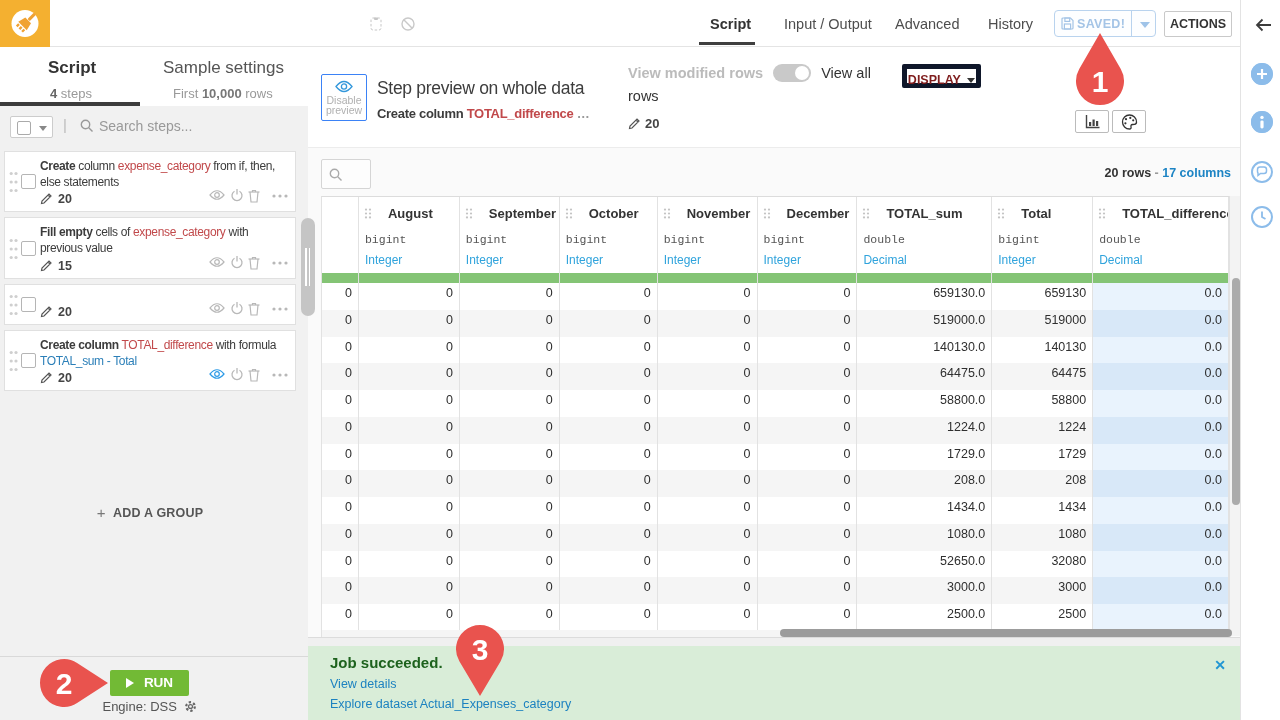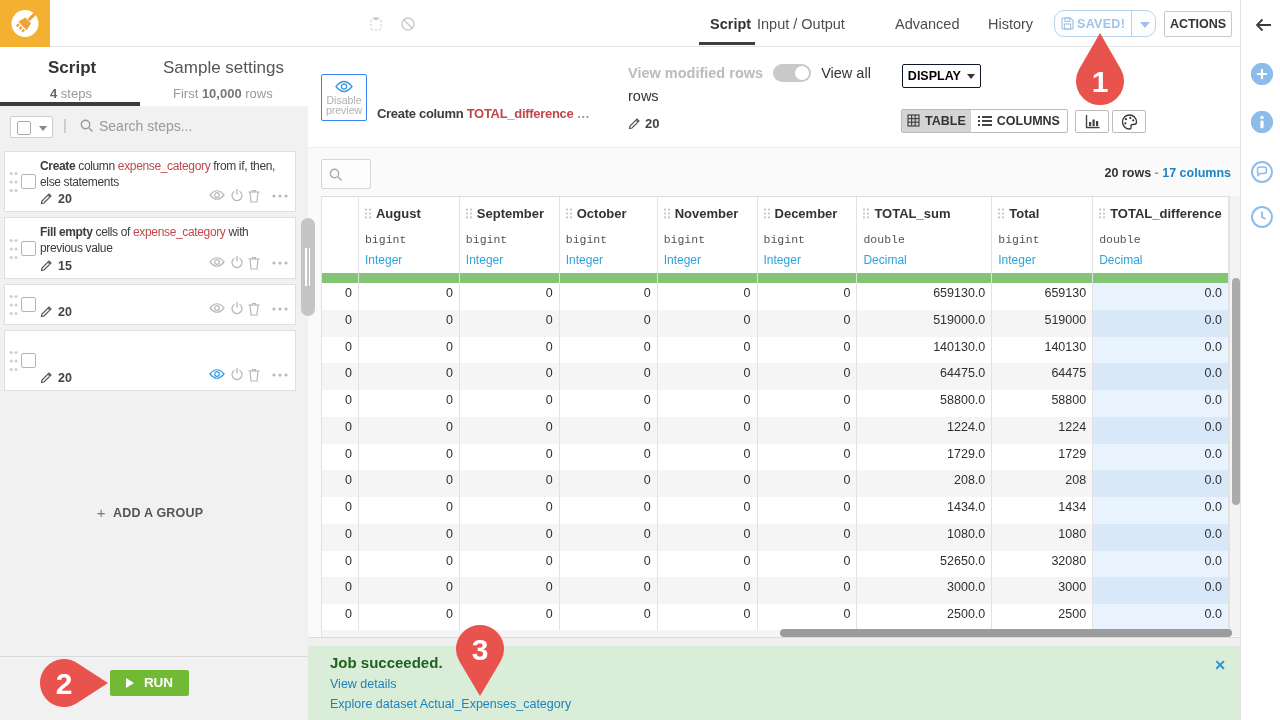--- a/index.html
+++ b/index.html
@@ -3,21 +3,21 @@
 * { margin:0; padding:0; box-sizing:border-box; }
 body { width:1280px; height:720px; font-family:"Liberation Sans",sans-serif; position:relative; overflow:hidden; background:#fff; }
 
 
 #tophdr { position:absolute; left:0; top:0; width:1240px; height:47px; background:#fff; border-bottom:1px solid #e4e4e4; }
 #logo { position:absolute; left:0; top:0; width:50px; height:47px; background:#f4b030; }
 #title { position:absolute; left:63px; top:13px; font-size:18px; color:#3a3a3a; }
 .t-ic { position:absolute; top:17px; }
 #tabs span { position:absolute; top:16px; font-size:14.5px; color:#4d4d4d; white-space:nowrap; }
 #tab-underline { position:absolute; left:699px; top:42px; width:56px; height:3px; background:#3f3f3f; }
-#saved { position:absolute; left:1054px; top:10px; width:102px; height:27px; border:1px solid #b9d3ee; border-radius:10px; background:#fdfeff;text-decoration:underline; }
+#saved { position:absolute; left:1054px; top:10px; width:102px; height:27px; border:1px solid #b9d3ee; border-radius:4px; background:#fdfeff;text-decoration:underline; }
 #saved .sep { position:absolute; left:76px; top:0; width:1px; height:25px; background:#b9d3ee; }
 #saved .txt { position:absolute; left:22px; top:6px; font-size:12.5px; font-weight:bold; color:#a4c4e6; letter-spacing:.3px; }
 #saved .car { position:absolute; left:85px; top:11px; width:0; height:0; border-left:5px solid transparent; border-right:5px solid transparent; border-top:6px solid #9fc3e8; }
 #actions { position:absolute; left:1164px; top:11px; width:68px; height:26px; border:1px solid #c9c9c9; border-radius:2px; background:#fff; font-size:12.5px; font-weight:bold; color:#333; text-align:center; line-height:24px; }
 
 
 #rside { position:absolute; left:1240px; top:0; width:40px; height:720px; background:#fff; border-left:1px solid #e3e3e3; }
 .rico { position:absolute; left:10px; width:22px; height:22px; border-radius:50%; }
 .rico.fill { background:#8cbcea; color:#fff; text-align:center; font-weight:bold; }
 
@@ -50,36 +50,36 @@
 #lscroll:after { content:""; position:absolute; left:7.5px; top:30px; width:1.5px; height:38px; background:#fff; }
 
 
 #main { position:absolute; left:308px; top:47px; width:932px; height:673px; background:#fafafa; }
 #toolbar { position:absolute; left:0; top:0; width:932px; height:101px; background:#fff; border-bottom:1px solid #ececec; }
 #disbtn { position:absolute; left:13px; top:27px; width:46px; height:47px; background:#fff; border:1px solid #3b82f6; border-radius:2px; text-align:center; font-size:10.5px; color:#b0b0b0; line-height:10.5px; }
 #bigtitle { position:absolute; left:69px; top:31px; font-size:17.5px; letter-spacing:-0.3px; color:#3d3d3d; }
 #subtitle { position:absolute; left:69px; top:59px; font-size:13px; letter-spacing:-0.3px; color:#3c3c3c; font-weight:bold; }
 #viewmod { position:absolute; left:320px; top:15px; width:252px; font-size:14.5px; line-height:23px; }
 #pencil20 { position:absolute; left:320px; top:69px; font-size:13px; font-weight:bold; color:#444; }
-#displaybtn { position:absolute; left:594px; top:17px; width:79px; height:24px; background:#fff; border:1px solid #0f172a; border-radius:2px; font-size:12.5px; font-weight:bold; color:#000000; text-align:center; line-height:22px; }
+#displaybtn { position:absolute; left:594px; top:17px; width:79px; height:24px; background:#fff; border:5px solid #0f172a; border-radius:2px; font-size:12.5px; font-weight:bold; color:#7f1d1d; text-align:center; line-height:22px; }
 #tblgroup { position:absolute; left:593px; top:62px; height:24px; border:1px solid #bbb; border-radius:2px; background:#fff; }
 #tblgroup .seg { display:inline-block; height:22px; font-size:12.5px; font-weight:bold; color:#333; line-height:22px; padding:0 7px; vertical-align:top; }
 #tblgroup .seg.on { padding:0 5px; }
 #tblgroup .on { background:#d4d4d4; }
 .sqbtn { position:absolute; top:63px; width:34px; height:23px; background:#fff; border:1px solid #bbb; border-radius:2px; text-align:center; }
 
 
 #tsearch { position:absolute; left:13px; top:112px; width:50px; height:30px; background:#fdfdfd; border:1px solid #d5d5d5; border-radius:2px; }
 #rowcount { position:absolute; right:9px; top:119px; font-size:12.5px; font-weight:bold; color:#333; }
 #rowcount .bl { color:#1d84c4; }
 #table { position:absolute; left:13px; top:149px; width:908px; height:440px; background:#fff; border-top:1px solid #dcdcdc; border-left:1px solid #e2e2e2; }
 .hrow { display:flex; height:36px; }
 .hc { border-right:1px solid #e2e2e2; padding-top:7px; white-space:nowrap; overflow:hidden; }
 .dots { display:inline-block; margin-left:5px; vertical-align:-1px; }
-.hname { font-size:13px; font-weight:bold; color:#333; margin-left:4px; }
+.hname { font-size:13px; font-weight:bold; color:#333; margin-left:16px; }
 .trow { display:flex; height:20px; }
 .tc { border-right:1px solid #e2e2e2; font-family:"Liberation Mono",monospace; font-size:11.5px; color:#555; padding-left:6px; white-space:nowrap; overflow:hidden; }
 .mrow { display:flex; height:20px; }
 .mc { border-right:1px solid #e2e2e2; font-size:12px; color:#2fa3dc; padding-left:6px; white-space:nowrap; overflow:hidden; }
 .grow { display:flex; height:10px; }
 .gc { border-right:1px solid #e2e2e2; background:#84c475; }
 .row { display:flex; height:26.77px; }
 .c { border-right:1px solid #e2e2e2; font-size:12.5px; color:#2f2f2f; text-align:right; padding-right:6px; line-height:21px; white-space:nowrap; overflow:hidden; }
 .rw .c { background:#fff; }
 .rg .c { background:#f5f5f5; }
@@ -115,21 +115,21 @@
   <svg class="t-ic" style="left:370px" width="14" height="15">
       <rect x="1" y="1" width="10" height="12" rx="2" fill="none" stroke="#c6c6c6" stroke-dasharray="2.5 1.8"></rect>
       <rect x="4" y="0.5" width="4" height="2.4" rx="1" fill="#c6c6c6"></rect>
     </svg>
   <svg class="t-ic" style="left:401px" width="15" height="15">
       <circle cx="7" cy="7" r="6" fill="none" stroke="#c9c9c9" stroke-width="1.4"></circle>
       <line x1="2.8" y1="2.8" x2="11.2" y2="11.2" stroke="#c9c9c9" stroke-width="1.4"></line>
     </svg>
   <div id="tabs">
     <span style="left:710px;font-weight:bold;color:#333">Script</span>
-    <span style="left:757px">Input / Output</span>
+    <span style="left:784px">Input / Output</span>
     <span style="left:895px">Advanced</span>
     <span style="left:988px">History</span>
   </div>
   <div id="tab-underline"></div>
   <div id="saved">
     <svg style="position:absolute;left:6px;top:6px" width="13" height="13" viewBox="0 0 13 13" fill="none" stroke="#a4c4e6" stroke-width="1.2">
         <path d="M1 2 Q1 1 2 1 L9.5 1 L12 3.5 L12 11 Q12 12 11 12 L2 12 Q1 12 1 11 Z"></path>
         <rect x="3.4" y="7" width="6.2" height="5"></rect>
         <rect x="3.9" y="1" width="4.8" height="3.4"></rect>
       </svg>
@@ -298,20 +298,21 @@
           <g fill="#cfcfcf">
             <circle cx="2.2" cy="2.5" r="1.6"></circle>
             <circle cx="7" cy="2.5" r="1.6"></circle>
             <circle cx="2.2" cy="11" r="1.6"></circle>
             <circle cx="7" cy="11" r="1.6"></circle>
             <circle cx="2.2" cy="19.5" r="1.6"></circle>
             <circle cx="7" cy="19.5" r="1.6"></circle>
           </g>
         </svg></div>
       <div class="cb" style="top:22px"></div>
+      <div class="txt"><b>Create column</b> <span class="red">TOTAL_difference</span> with formula<br><span class="blue">TOTAL_sum - Total</span></div>
       <div class="meta"><svg style="vertical-align:-2px;margin-right:5px" width="13" height="13" viewBox="0 0 13 13" fill="none" stroke="#555" stroke-width="1.2">
           <path d="M1.5 11.5 L2 9 L9 2 L11 4 L4 11 Z M8 3 L10 5"></path>
         </svg>20</div>
       <div class="icons"><svg width="86" height="16" viewBox="0 0 86 16">
       <g fill="none" stroke="#2e9be6" stroke-width="1.2">
             <path d="M2 8 Q9 -0.5 16 8 Q9 16.5 2 8 Z"></path>
             <circle cx="9" cy="8" r="2.3"></circle>
           </g>
       <g fill="none" stroke="#b8b8b8" stroke-width="1.3">
             <path d="M26.5 4.2 A 5 5 0 1 0 31.5 4.2"></path>
@@ -325,48 +326,40 @@
       <g fill="#b8b8b8">
             <circle cx="66" cy="9" r="1.6"></circle>
             <circle cx="72" cy="9" r="1.6"></circle>
             <circle cx="78" cy="9" r="1.6"></circle>
           </g>
     </svg></div>
     </div>
   <div class="addgroup"><span style="color:#777;font-weight:normal;font-size:15px;vertical-align:-1px">+</span>&nbsp;&nbsp;ADD A GROUP</div>
   <div id="lsep"></div>
   <div id="runbtn"><span style="display:inline-block;width:0;height:0;border-top:5px solid transparent;border-bottom:5px solid transparent;border-left:8px solid #fff;margin-right:10px;vertical-align:-1px"></span>RUN</div>
+  <div id="engine">Engine: DSS <svg style="vertical-align:-3px;margin-left:2px" width="15" height="15" viewBox="0 0 16 16" fill="none" stroke="#666" stroke-width="1.3">
+        <circle cx="8" cy="8" r="2.1"></circle>
+        <circle cx="8" cy="8" r="5.1" stroke-dasharray="2.65 2.7"></circle>
+        <circle cx="8" cy="8" r="4.2" stroke-width="1.6" stroke-dasharray="2.2 2.2"></circle>
+      </svg></div>
 </div>
 
 <div id="main">
   <div id="toolbar">
     <div id="disbtn"><svg style="margin-top:5px" width="18" height="13" viewBox="0 0 18 13">
           <path d="M1 6.5 Q9 -3.5 17 6.5 Q9 16.5 1 6.5 Z" fill="none" stroke="#3498db" stroke-width="1.3"></path>
           <circle cx="9" cy="6.5" r="2.6" fill="none" stroke="#3498db" stroke-width="1.3"></circle>
         </svg><br>Disable<br>preview</div>
+    <div id="bigtitle">Step preview on whole data</div>
     <div id="subtitle">Create column <span style="color:#c1494b">TOTAL_difference</span> <span style="color:#999">…</span></div>
     <div id="viewmod"><span style="color:#bbbbbb;font-weight:bold">View modified rows</span> <span id="toggle" style="display:inline-block;width:38px;height:18px;background:#c9c9c9;border-radius:9px;position:relative;vertical-align:-4px;margin:0 6px"><span style="position:absolute;right:2px;top:2px;width:14px;height:14px;border-radius:50%;background:#fff"></span></span> <span style="color:#333">View all rows</span></div>
     <div id="pencil20"><svg style="vertical-align:-2px;margin-right:4px" width="13" height="13" viewBox="0 0 13 13" fill="none" stroke="#555" stroke-width="1.2">
           <path d="M1.5 11.5 L2 9 L9 2 L11 4 L4 11 Z M8 3 L10 5"></path>
         </svg>20</div>
     <div id="displaybtn">DISPLAY <span style="display:inline-block;width:0;height:0;border-left:4.5px solid transparent;border-right:4.5px solid transparent;border-top:5.5px solid #333;vertical-align:1px;margin-left:3px"></span></div>
-    <div id="tblgroup"><span class="seg on" style="padding:0 5px"><svg style="vertical-align:-2px;margin-right:5px" width="13" height="13" viewBox="0 0 13 13" fill="none" stroke="#444" stroke-width="1.2">
-            <rect x="1" y="1" width="11" height="11"></rect>
-            <line x1="1" y1="4.6" x2="12" y2="4.6"></line>
-            <line x1="1" y1="8.2" x2="12" y2="8.2"></line>
-            <line x1="4.6" y1="1" x2="4.6" y2="12"></line>
-            <line x1="8.2" y1="1" x2="8.2" y2="12"></line>
-          </svg>TABLE</span><span class="seg"><svg style="vertical-align:-2px;margin-right:5px" width="14" height="12" viewBox="0 0 14 12" fill="#444">
-            <rect x="0" y="1" width="2" height="2"></rect>
-            <rect x="4" y="1" width="10" height="2"></rect>
-            <rect x="0" y="5" width="2" height="2"></rect>
-            <rect x="4" y="5" width="10" height="2"></rect>
-            <rect x="0" y="9" width="2" height="2"></rect>
-            <rect x="4" y="9" width="10" height="2"></rect>
-          </svg>COLUMNS</span></div>
     <div class="sqbtn" style="left:767px"><svg style="margin-top:4px" width="15" height="14" viewBox="0 0 15 14">
           <path d="M1.5 0 L1.5 12.5 L14.5 12.5" stroke="#444" stroke-width="1.4" fill="none"></path>
           <rect x="4" y="7" width="2.2" height="4" fill="#444"></rect>
           <rect x="7.5" y="4.5" width="2.2" height="6.5" fill="#444"></rect>
           <rect x="11" y="6" width="2.2" height="5" fill="#444"></rect>
         </svg></div>
     <div class="sqbtn" style="left:804px"><svg style="margin-top:3px" width="17" height="16" viewBox="0 0 17 16">
           <path d="M8.5 1 A7 7 0 1 0 8.5 15 Q10.5 15 10 12.8 Q9.6 10.8 11.5 10.5 L13.5 10.3 Q15.6 10 15.5 8 A7 7 0 0 0 8.5 1 Z" fill="none" stroke="#333" stroke-width="1.3"></path>
           <circle cx="5" cy="5.2" r="1.1" fill="#333"></circle>
           <circle cx="9.3" cy="3.9" r="1.1" fill="#333"></circle>

